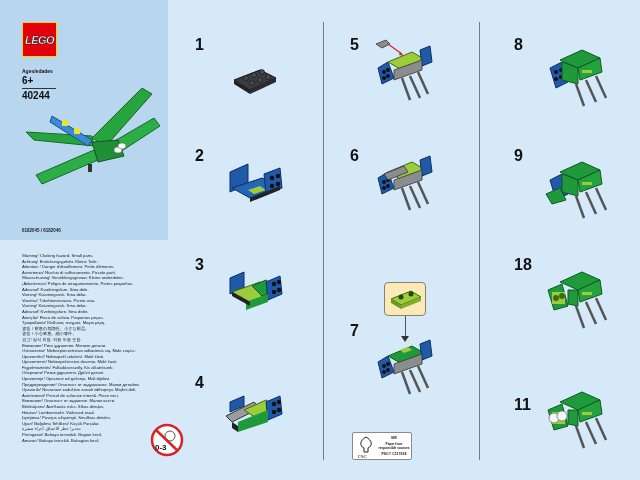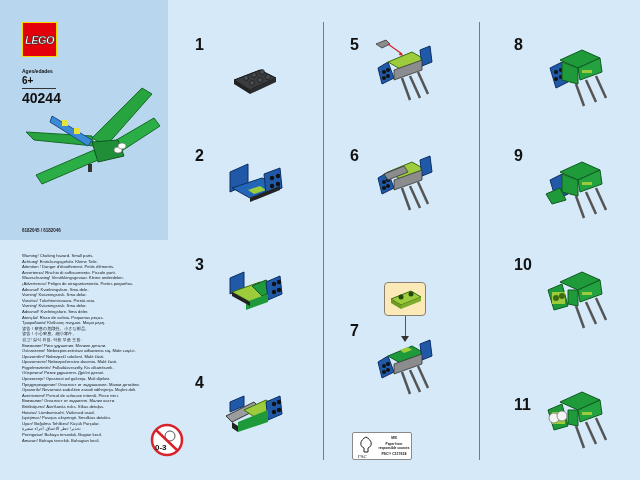--- a/index.html
+++ b/index.html
@@ -3,21 +3,21 @@
 <meta charset="utf-8">
 <style>
   html,body{margin:0;padding:0;}
   body{width:640px;height:480px;background:#d5e9f9;position:relative;overflow:hidden;font-family:"Liberation Sans",sans-serif;color:#111;}
   .cover{position:absolute;left:0;top:0;width:168px;height:240px;background:#b9d6ef;}
   .logo{position:absolute;left:22px;top:22px;width:35px;height:35px;background:#e3000b;border:1px solid #f6d600;box-sizing:border-box;display:flex;align-items:center;justify-content:center;}
   .logo span{color:#fff;font-weight:bold;font-style:italic;font-size:11px;letter-spacing:-0.5px;text-shadow:0 0 1px #000;-webkit-text-stroke:0.4px #222;}
   .ages-label{position:absolute;left:22px;top:68px;font-size:5px;font-weight:bold;}
   .age{position:absolute;left:22px;top:75px;font-size:10px;font-weight:bold;}
   .age-rule{position:absolute;left:22px;top:88px;width:34px;height:1px;background:#333;}
-  .setnum{position:absolute;left:22px;top:90px;font-size:14px;font-weight:bold;}
+  .setnum{position:absolute;left:22px;top:90px;font-size:10px;font-weight:bold;}
   .model{position:absolute;left:14px;top:80px;width:150px;height:130px;}
   .codes{position:absolute;left:22px;top:228px;font-size:4.5px;font-weight:bold;color:#222;}
   .warnings{position:absolute;left:22px;top:253px;width:140px;font-size:4.2px;line-height:5.6px;color:#1a1a1a;}
   .warnings div{white-space:nowrap;overflow:hidden;}
   .nosmall{position:absolute;left:150px;top:423px;width:34px;height:34px;}
   .divider{position:absolute;top:22px;width:1px;height:438px;background:#6d7f8e;}
   .step-num{position:absolute;font-size:16px;font-weight:bold;color:#111;}
   .step-img{position:absolute;}
   .callout{position:absolute;left:384px;top:282px;width:42px;height:34px;background:#fbe9b8;border:1px solid #8b8070;border-radius:4px;box-sizing:border-box;}
   .fsc{position:absolute;left:352px;top:432px;width:60px;height:28px;background:#fff;border:1px solid #8a8a8a;border-radius:2px;box-sizing:border-box;}
@@ -246,21 +246,21 @@
   <polygon points="2,38 16,32 22,44 8,48" fill="#1f9a3b" stroke="#0f5a20" stroke-width="1"></polygon>
   <polygon points="16,16 38,6 56,14 34,24" fill="#1f9a3b" stroke="#0f5a20" stroke-width="1"></polygon>
   <polygon points="18,18 34,24 34,40 18,36" fill="#1f9a3b" stroke="#0f5a20" stroke-width="1"></polygon>
   <polygon points="34,24 56,14 58,28 36,36" fill="#24a23f" stroke="#0f5a20" stroke-width="1"></polygon>
   <rect x="38" y="26" width="10" height="3" fill="#9ccc3c"></rect>
   <line x1="32" y1="40" x2="40" y2="62" stroke="#555" stroke-width="2.5"></line>
   <line x1="42" y1="36" x2="52" y2="58" stroke="#555" stroke-width="2.5"></line>
   <line x1="52" y1="32" x2="62" y2="54" stroke="#555" stroke-width="2.5"></line>
 </svg>
 
-<div class="step-num" style="left:514px;top:256px;">10</div>
+<div class="step-num" style="left:514px;top:256px;">18</div>
 <svg class="step-img" style="left:544px;top:266px;" width="78" height="70" viewBox="0 0 78 70">
   <polygon points="4,24 18,18 24,40 10,44" fill="#1f9a3b" stroke="#0f5a20" stroke-width="1"></polygon>
   <rect x="8" y="26" width="13" height="12" fill="#9ccc3c"></rect>
   <circle cx="12" cy="32" r="3" fill="#3c6b12"></circle>
     <circle cx="18" cy="30" r="3" fill="#3c6b12"></circle>
   <polygon points="16,16 38,6 56,14 34,24" fill="#1f9a3b" stroke="#0f5a20" stroke-width="1"></polygon>
   <polygon points="24,24 34,24 34,40 24,38" fill="#1f9a3b" stroke="#0f5a20" stroke-width="1"></polygon>
   <polygon points="34,24 56,14 58,28 36,36" fill="#24a23f" stroke="#0f5a20" stroke-width="1"></polygon>
   <rect x="38" y="26" width="10" height="3" fill="#9ccc3c"></rect>
   <line x1="32" y1="40" x2="40" y2="62" stroke="#555" stroke-width="2.5"></line>

